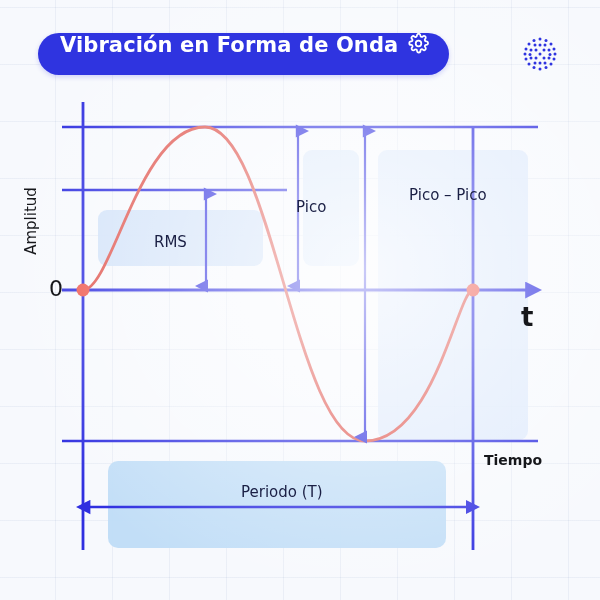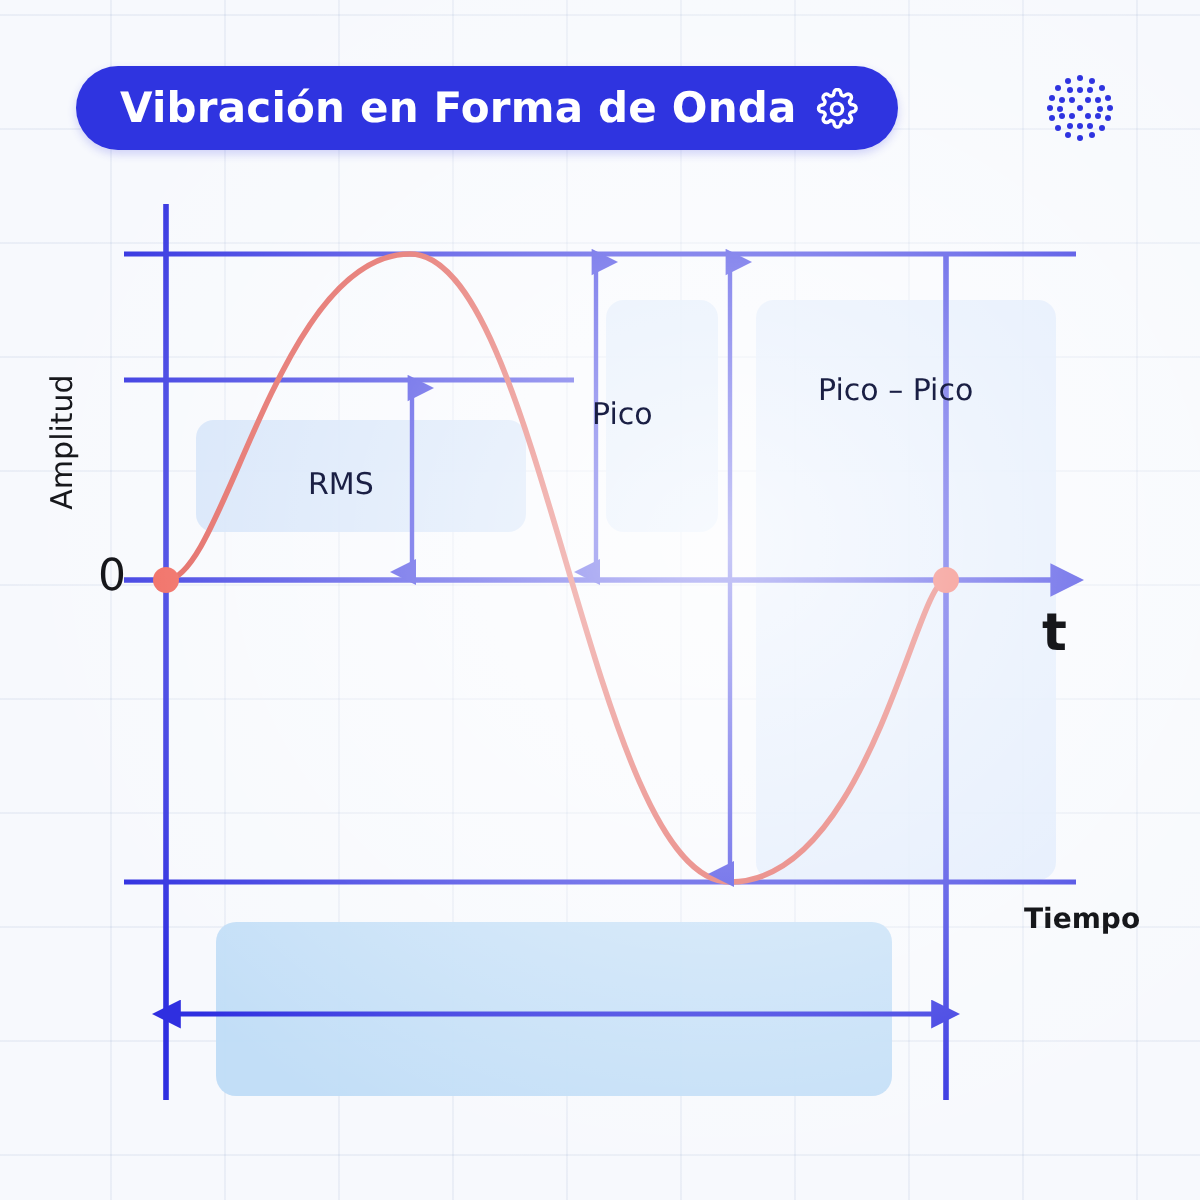--- a/index.html
+++ b/index.html
@@ -34,21 +34,21 @@
     pointer-events: none;
   }
 
   
   #title-pill {
     position: absolute;
     left: 38px; top: 33px;
     height: 42px;
     padding: 0 20px 0 22px;
     display: flex;
-    align-items: center;
+    align-items: flex-start;
     gap: 10px;
     background: #2f34e0;
     border-radius: 21px;
     box-shadow: 0 2px 5px rgba(47,52,224,0.20);
   }
   #title-text {
     color: #ffffff;
     font-size: 21px;
     font-weight: 600;
     letter-spacing: 0.1px;
@@ -91,21 +91,20 @@
   }
   #label-rms  { left: 154px; top: 233px; font-size: 15px; }
   #label-pico { left: 296px; top: 198px; font-size: 15px; }
   #label-pico-pico { left: 409px; top: 186px; font-size: 15px; }
   #label-periodo   { left: 241px; top: 483px; font-size: 15px; }
   #label-tiempo {
     left: 484px; top: 452px;
     font-size: 14px;
     font-weight: 600;
     color: #16171b;
-    margin-left: 28px;
   }
 </style>
 </head>
 <body>
 
 <div id="root">
 
   <div id="grid-bg"></div>
 
   
@@ -157,20 +156,21 @@
 
   <div id="vignette"></div>
 
   
   <div class="lbl" id="label-amplitud">Amplitud</div>
   <div class="lbl" id="label-origin">0</div>
   <div class="lbl" id="label-t">t</div>
   <div class="lbl" id="label-rms">RMS</div>
   <div class="lbl" id="label-pico">Pico</div>
   <div class="lbl" id="label-pico-pico">Pico – Pico</div>
+  <div class="lbl" id="label-periodo">Periodo (T)</div>
   <div class="lbl" id="label-tiempo">Tiempo</div>
 
   
   <div id="title-pill">
     <span id="title-text">Vibración en Forma de Onda</span>
     <span>
       <svg id="gear-icon" viewBox="0 0 24 24" fill="none" stroke="#ffffff" stroke-width="2" stroke-linecap="round" stroke-linejoin="round">
         <circle cx="12" cy="12" r="3.2"></circle>
         <path d="M19.4 14.5a1.6 1.6 0 0 0 .32 1.77l.06.06a1.95 1.95 0 1 1-2.76 2.76l-.06-.06a1.6 1.6 0 0 0-1.77-.32 1.6 1.6 0 0 0-.97 1.47v.17a1.95 1.95 0 1 1-3.9 0v-.09a1.6 1.6 0 0 0-1.05-1.47 1.6 1.6 0 0 0-1.77.32l-.06.06a1.95 1.95 0 1 1-2.76-2.76l.06-.06a1.6 1.6 0 0 0 .32-1.77 1.6 1.6 0 0 0-1.47-.97h-.17a1.95 1.95 0 1 1 0-3.9h.09a1.6 1.6 0 0 0 1.47-1.05 1.6 1.6 0 0 0-.32-1.77l-.06-.06a1.95 1.95 0 1 1 2.76-2.76l.06.06a1.6 1.6 0 0 0 1.77.32h.08a1.6 1.6 0 0 0 .97-1.47v-.17a1.95 1.95 0 1 1 3.9 0v.09a1.6 1.6 0 0 0 .97 1.47 1.6 1.6 0 0 0 1.77-.32l.06-.06a1.95 1.95 0 1 1 2.76 2.76l-.06.06a1.6 1.6 0 0 0-.32 1.77v.08a1.6 1.6 0 0 0 1.47.97h.17a1.95 1.95 0 1 1 0 3.9h-.09a1.6 1.6 0 0 0-1.47.97z"></path>
       </svg>

